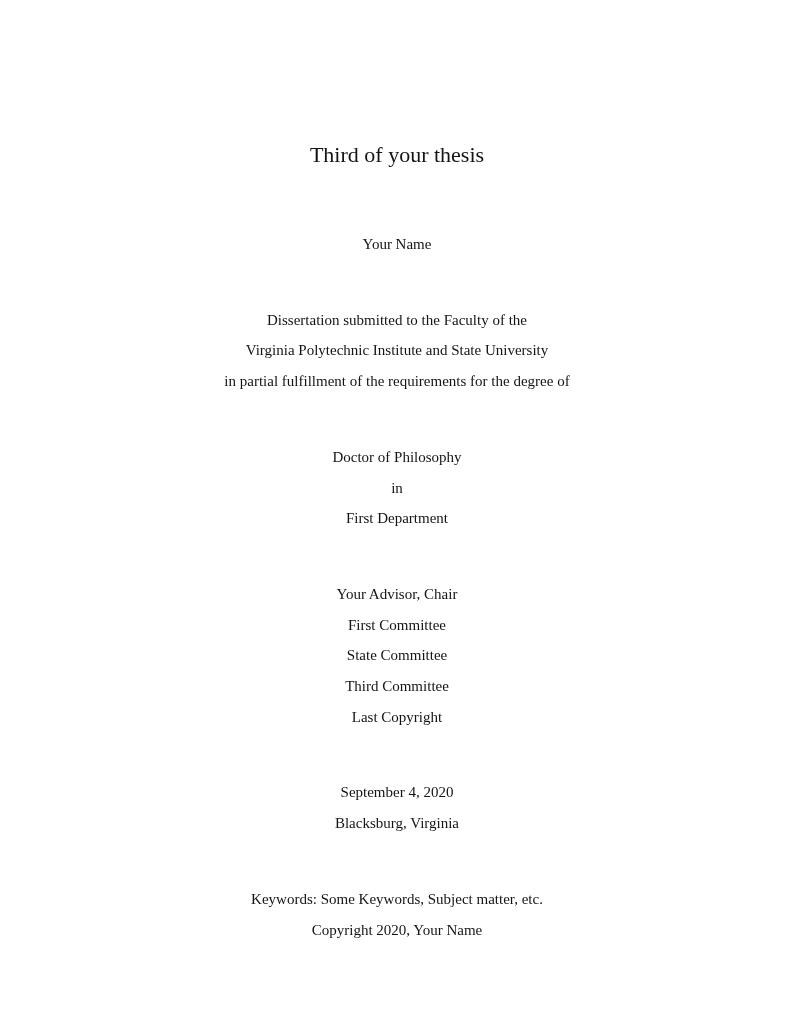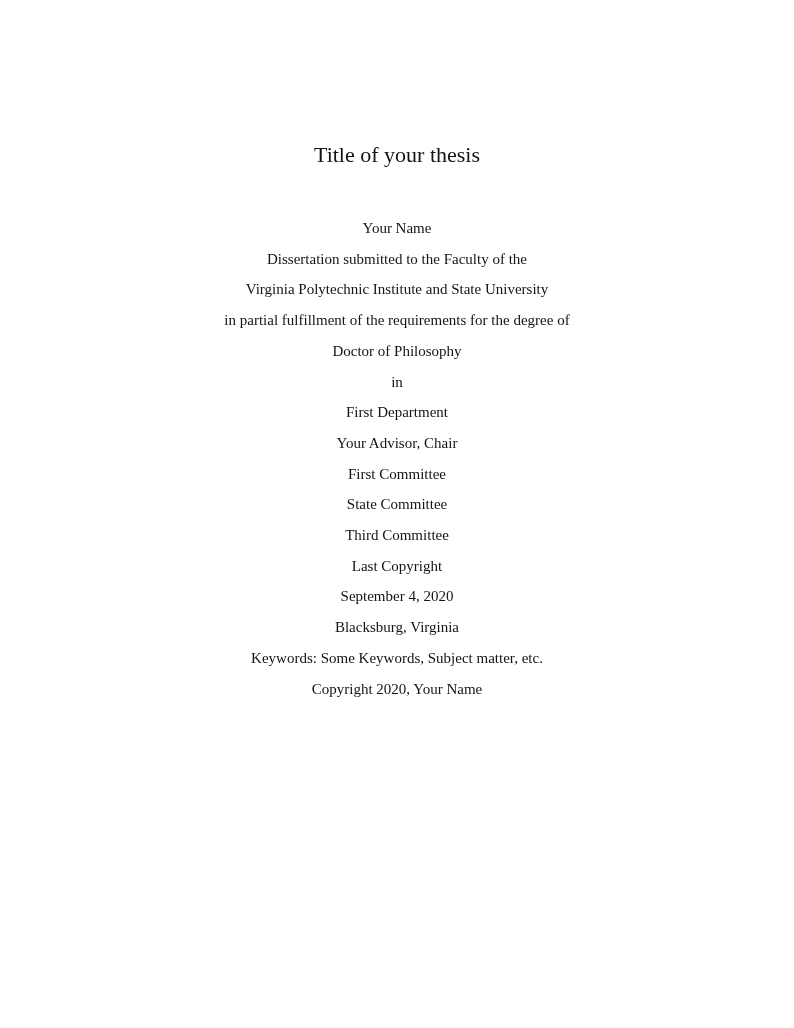--- a/index.html
+++ b/index.html
@@ -22,31 +22,32 @@
   }
   .thesis-title {
     font-size: 22px;
     line-height: 36px;
     font-weight: 400;
   }
   .line {
     line-height: 30.7px;
   }
   .block {
+    margin-top: 45px;
   }
   .author-block {
-    margin-top: 40px;
+    margin-top: 56px;
   }
 </style>
 </head>
 <body>
 
 <div class="page">
 
-  <div class="thesis-title">Title of your thesis</div>
+  <div class="thesis-title">Third of your thesis</div>
 
   <div class="block author-block">
     <div class="line">Your Name</div>
   </div>
 
   <div class="block">
     <div class="line">Dissertation submitted to the Faculty of the</div>
     <div class="line">Virginia Polytechnic Institute and State University</div>
     <div class="line">in partial fulfillment of the requirements for the degree of</div>
   </div>

